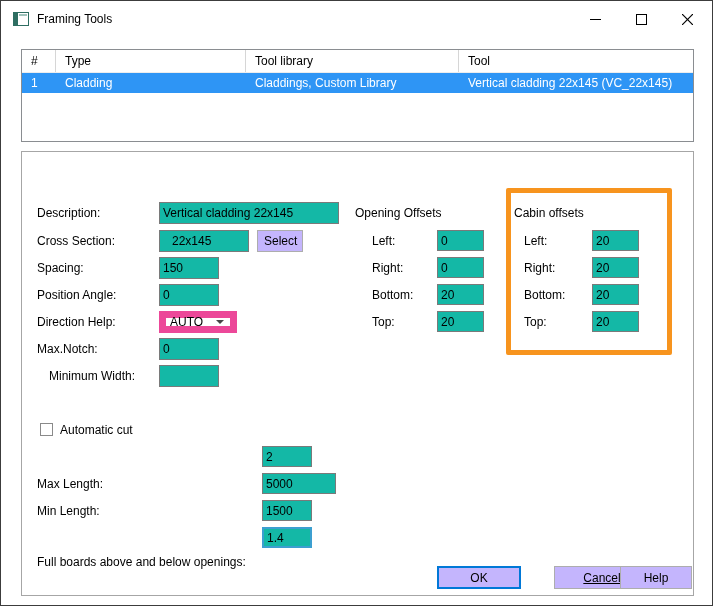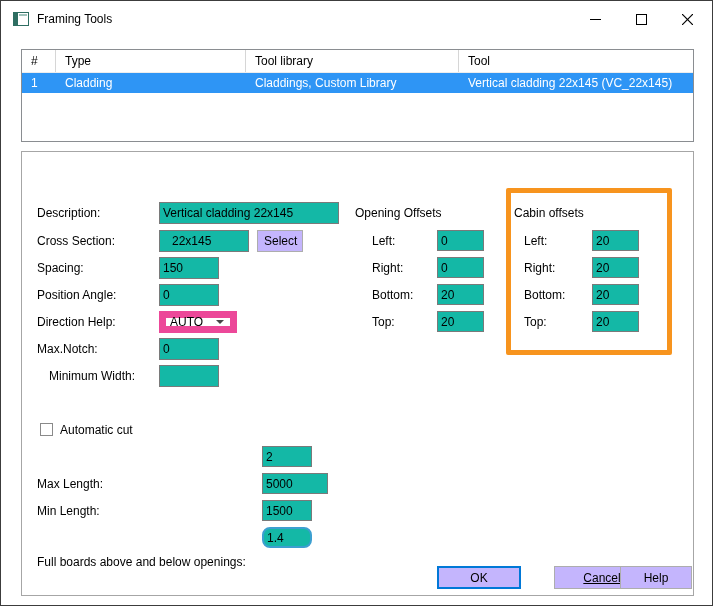--- a/index.html
+++ b/index.html
@@ -141,26 +141,26 @@
     <input class="inp sm" style="left: 570px; top: 159px; width: 47px;" value="20">
 
     <div class="hl"></div>
 
     <span class="checkbox" style="left:18px;top:271px;"></span>
     <span class="lbl" style="left:38px;top:267px;">Automatic cut</span>
 
     <input class="inp sm" style="left: 240px; top: 294px; width: 50px;" value="2">
 
     <span class="lbl" style="left:15px;top:321px;">Max Length:</span>
-    <input class="inp sm" style="left: 240px; top: 321px; width: 66px;" value="5000">
+    <input class="inp sm" style="left: 240px; top: 321px; width: 74px;" value="5000">
 
     <span class="lbl" style="left:15px;top:348px;">Min Length:</span>
     <input class="inp sm" style="left: 240px; top: 348px; width: 50px;" value="1500">
 
     <span class="lbl" style="left:15px;top:375px;margin-top:24px;">Full boards above and below openings:</span>
-    <input class="inp sm focus-teal" style="left: 240px; top: 375px; width: 50px; border-radius: 8px;" value="1.4">
+    <input class="inp sm focus-teal" style="left: 240px; top: 375px; width: 50px;" value="1.4">
 
     <button class="btn focused" style="left:415px;top:414px;width:84px;">OK</button>
     <button class="btn" style="left:532px;top:414px;width:96px;text-decoration:underline;">Cancel</button>
     <button class="btn" style="left:598px;top:414px;width:72px;">Help</button>
 
   </div>
 </div>
 
 </body></html>

